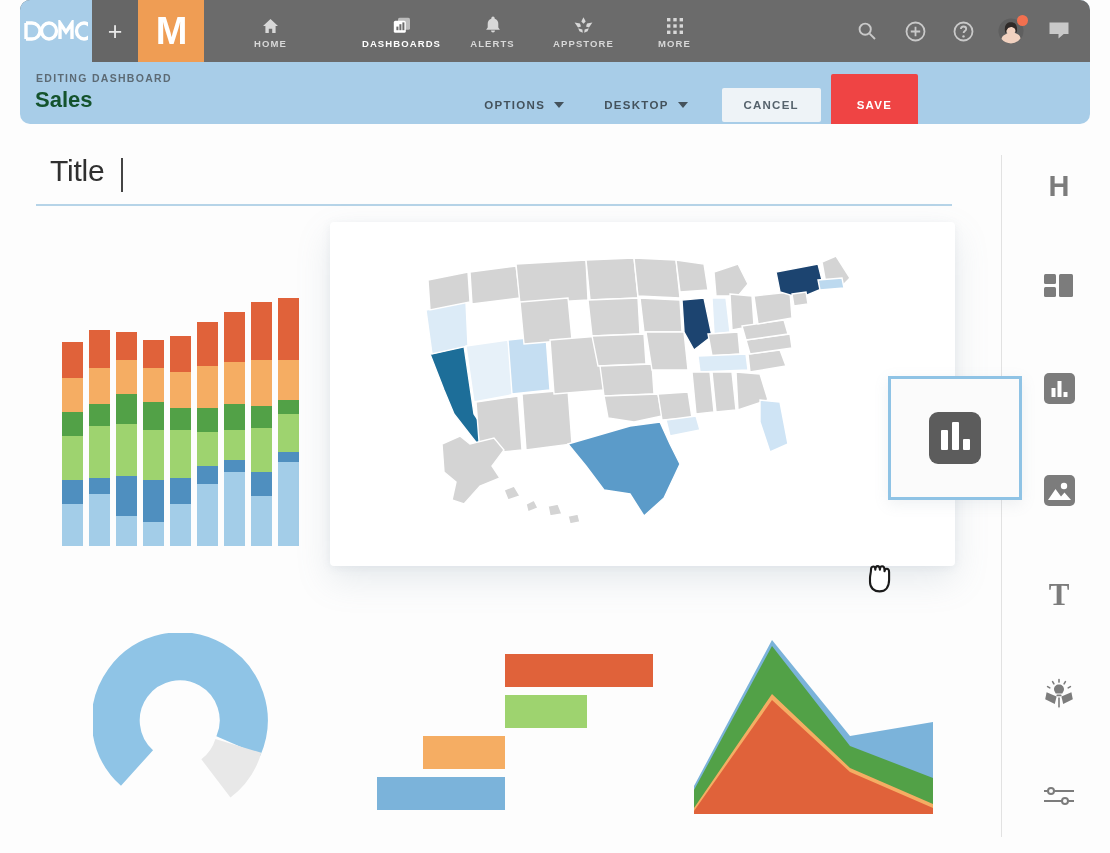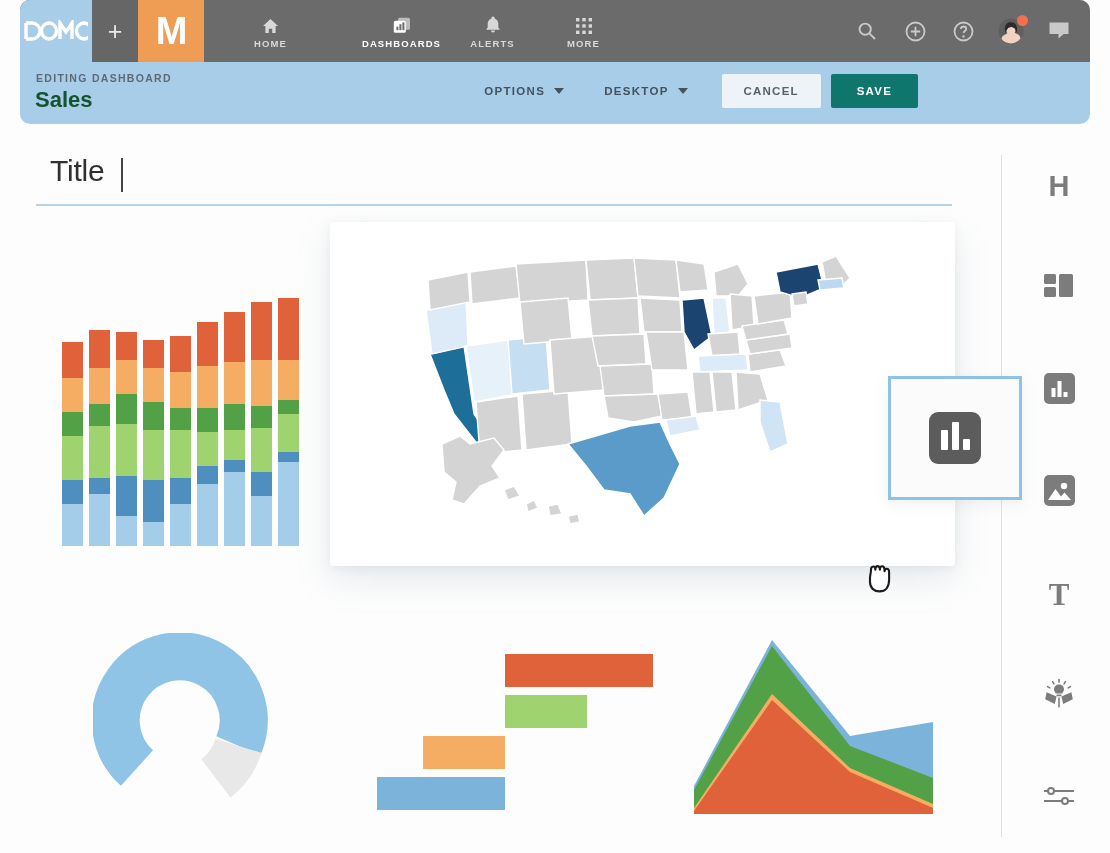--- a/index.html
+++ b/index.html
@@ -197,23 +197,23 @@
     letter-spacing: 1.2px;
     font-weight: bold;
     display: flex;
     align-items: center;
     justify-content: center;
     border-radius: 2px;
     cursor: pointer;
   }
   .btn-save {
     height: 34px;
-    padding: 0 26px;
+    padding: 14px 26px;
     margin-left: 10px;
-    background: #0f766e;
+    background: #ef4444;
     color: #ffffff;
     font-size: 11.5px;
     letter-spacing: 1.2px;
     font-weight: bold;
     display: flex;
     align-items: center;
     justify-content: center;
     border-radius: 2px;
     cursor: pointer;
   }
@@ -396,20 +396,32 @@
         <span class="nav-ico">
           <svg width="16" height="18" viewBox="0 0 16 18">
               <path fill="currentColor" d="M8 0.6a1.7 1.7 0 0 1 1.7 1.7v.5A5.3 5.3 0 0 1 13.3 8v3.6l1.6 2.1H1.1l1.6-2.1V8a5.3 5.3 0 0 1 3.6-5.2v-.5A1.7 1.7 0 0 1 8 .6z"></path>
               <path fill="currentColor" d="M6 14.6h4a2 2 0 0 1-4 0z"></path>
             </svg>
         </span>
         <span class="nav-label">ALERTS</span>
       </div>
 
 
+      <div class="nav-item">
+        <span class="nav-ico">
+          <svg width="21" height="18" viewBox="0 0 21 18">
+            <path fill="currentColor" d="M10.5 1.2l2.2 4.4-2.2 2.2-2.2-2.2z"></path>
+            <path fill="currentColor" d="M1.6 6.4l5.4 1.2 1 3-3 1z"></path>
+            <path fill="currentColor" d="M19.4 6.4l-3.4 5.2-3-1 1-3z"></path>
+            <path fill="currentColor" d="M5.2 12.2l4.2 1.4.4 3.2-3.4-1.6z"></path>
+            <path fill="currentColor" d="M15.8 12.2l-1.2 3-3.4 1.6.4-3.2z"></path>
+          </svg>
+        </span>
+        <span class="nav-label">APPSTORE</span>
+      </div>
 
       <div class="nav-item">
         <span class="nav-ico">
           <svg width="16" height="16" viewBox="0 0 16 16">
             <g fill="currentColor">
               <rect x="0" y="0" width="3.4" height="3.4"></rect>
                 <rect x="6.3" y="0" width="3.4" height="3.4"></rect>
                 <rect x="12.6" y="0" width="3.4" height="3.4"></rect>
               <rect x="0" y="6.3" width="3.4" height="3.4"></rect>
                 <rect x="6.3" y="6.3" width="3.4" height="3.4"></rect>

